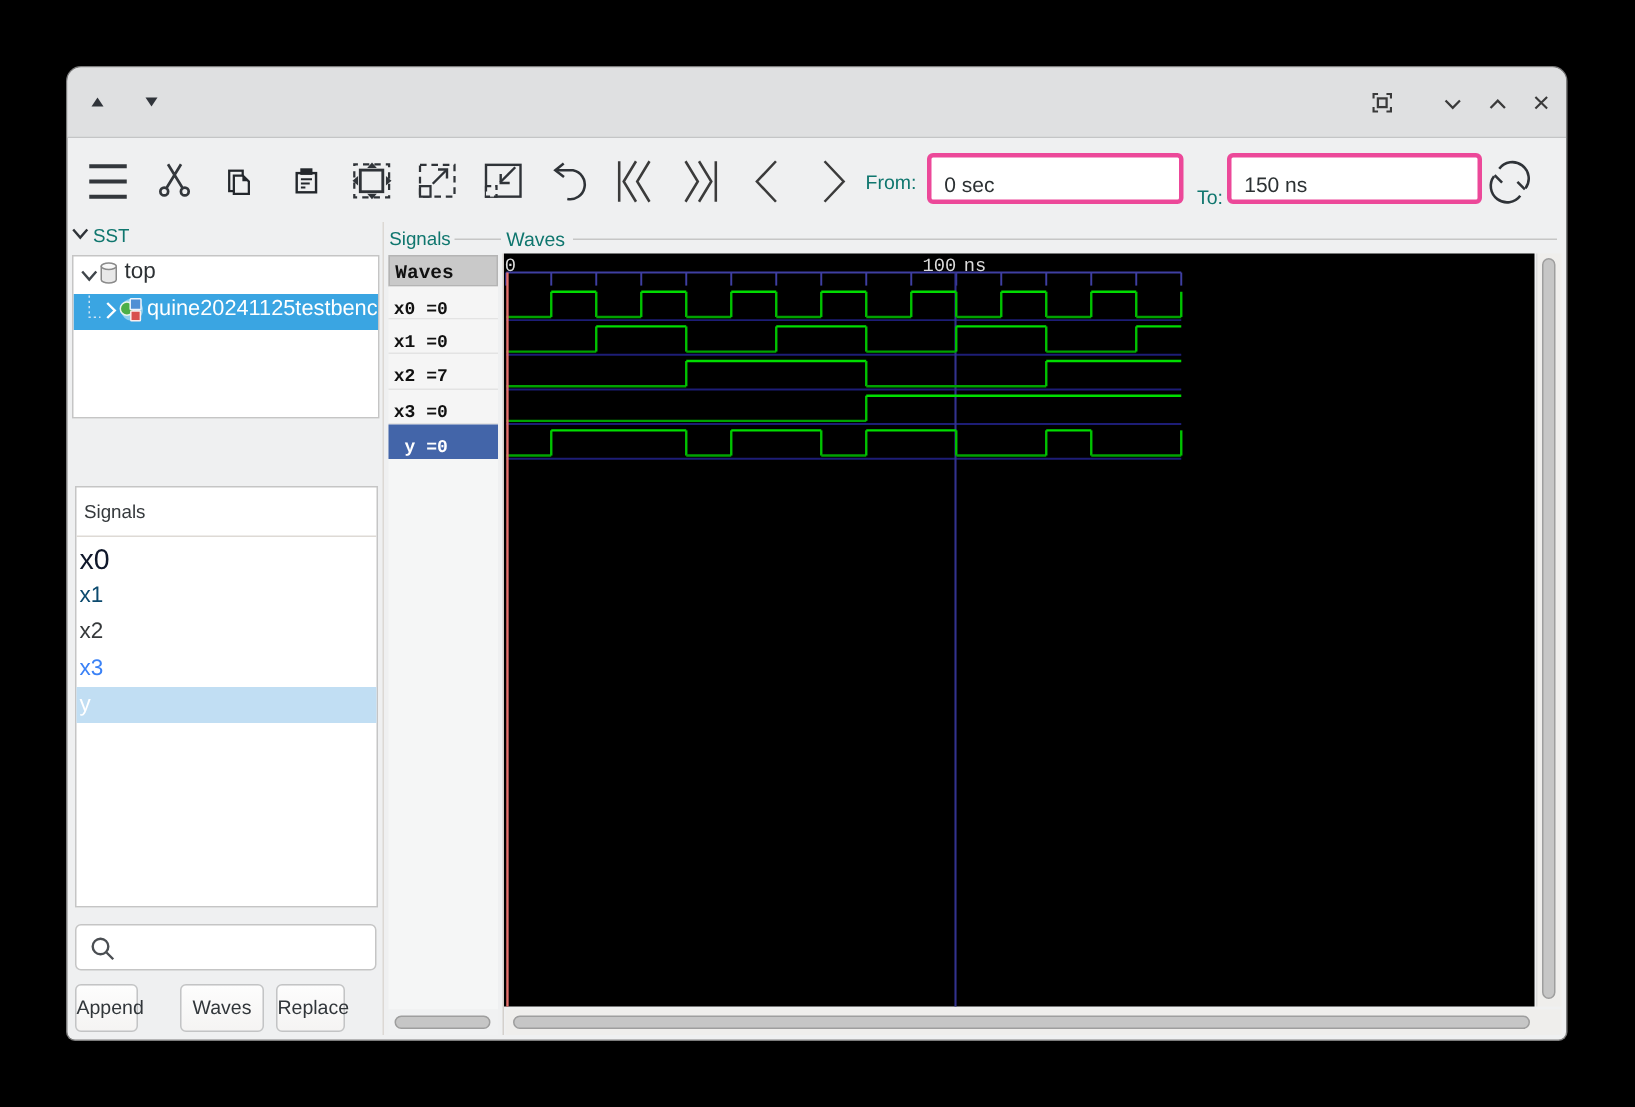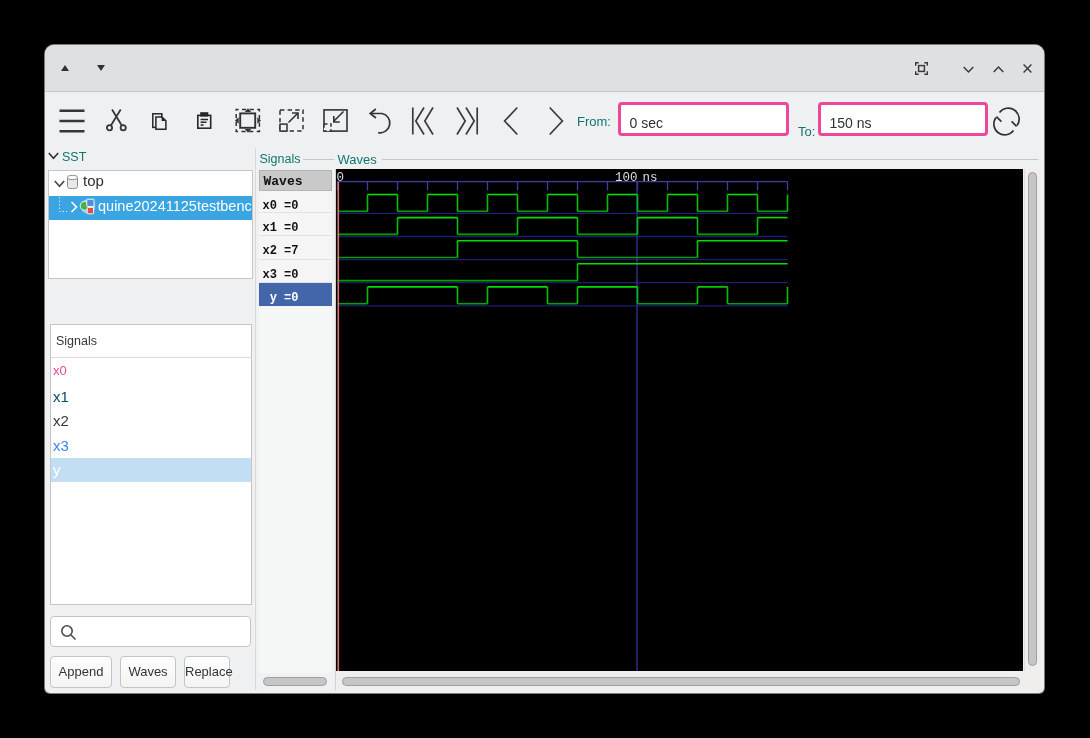--- a/index.html
+++ b/index.html
@@ -146,36 +146,36 @@
       <circle cx="4.6" cy="7.8" r="4.4" fill="#4caf48" stroke="#e8f4ec" stroke-width="1"></circle>
       <rect x="6.8" y="1.2" width="7.2" height="7.2" rx="0.5" fill="#4f8fd4" stroke="#eef4fb" stroke-width="1"></rect>
       <rect x="7.2" y="9.4" width="6.4" height="6.4" rx="0.5" fill="#d8504e" stroke="#faeeee" stroke-width="1"></rect>
     </svg>
     <div class="a" style="left:49px;top:27px;font-size:14.5px;color:#fff;white-space:nowrap">quine20241125testbenc</div>
   </div>
 
   <div class="panelbox" style="left:5px;top:279px;width:202px;height:281px">
     <div class="a" style="left:5px;top:9px;font-size:12.5px;color:#35393c">Signals</div>
     <div class="a" style="left:0;top:32px;width:200px;border-top:1px solid #dedad5"></div>
-    <div class="a" style="left:2px;top:38px;font-size:13px;color:#ec4899">x0</div>
+    <div class="a" style="left:2px;top:38px;font-size:19px;color:#0f172a">x0</div>
     <div class="a" style="left:2px;top:62.5px;font-size:15px;color:#0c4a6e">x1</div>
     <div class="a" style="left:2px;top:87px;font-size:15px;color:#36393b">x2</div>
     <div class="a" style="left:2px;top:111.5px;font-size:15px;color:#3b82f6">x3</div>
     <div class="a" style="left:0;top:133px;width:200px;height:23.5px;background:#c1def3"></div>
     <div class="a" style="left:2px;top:136px;font-size:15px;color:#fff">y</div>
   </div>
 
   <div class="panelbox" style="left:5px;top:571px;width:201px;height:31px;border-radius:4px">
     <svg class="a" style="left:9px;top:7px" width="17" height="17" viewBox="0 0 17 17" fill="none" stroke="#4a4e52" stroke-width="1.6">
       <circle cx="7" cy="7" r="5.2"></circle>
         <path d="M11 11 L15.5 15.5"></path>
     </svg>
   </div>
 
-  <div class="btn" style="left:5px;width:62px">Append</div>
+  <div class="btn" style="left:5px;width:42px">Append</div>
   <div class="btn" style="left:75px;width:56px">Waves</div>
   <div class="btn" style="left:139px;width:46px">Replace</div>
 
   <div class="a" style="left:210px;top:103px;width:1px;height:542px;background:#dcd8d4"></div>
   <div class="a" style="left:290px;top:124px;width:1px;height:521px;background:#d4d0cc"></div>
 
   <div class="lbl" style="left:214.5px;top:106.5px;font-size:12.5px">Signals</div>
   <div class="a" style="left:257.5px;top:114.4px;width:31.5px;border-top:1px solid #c6c6c6"></div>
   <div class="a" style="left:214px;top:124.5px;width:73px;height:21.5px;background:#c9c9c9;border:1px solid #b4b4b4"></div>
   <div class="vlab" style="left:218.5px;top:124.5px;height:21.5px;line-height:24px;padding-top:0;font-size:13px">Waves</div>

